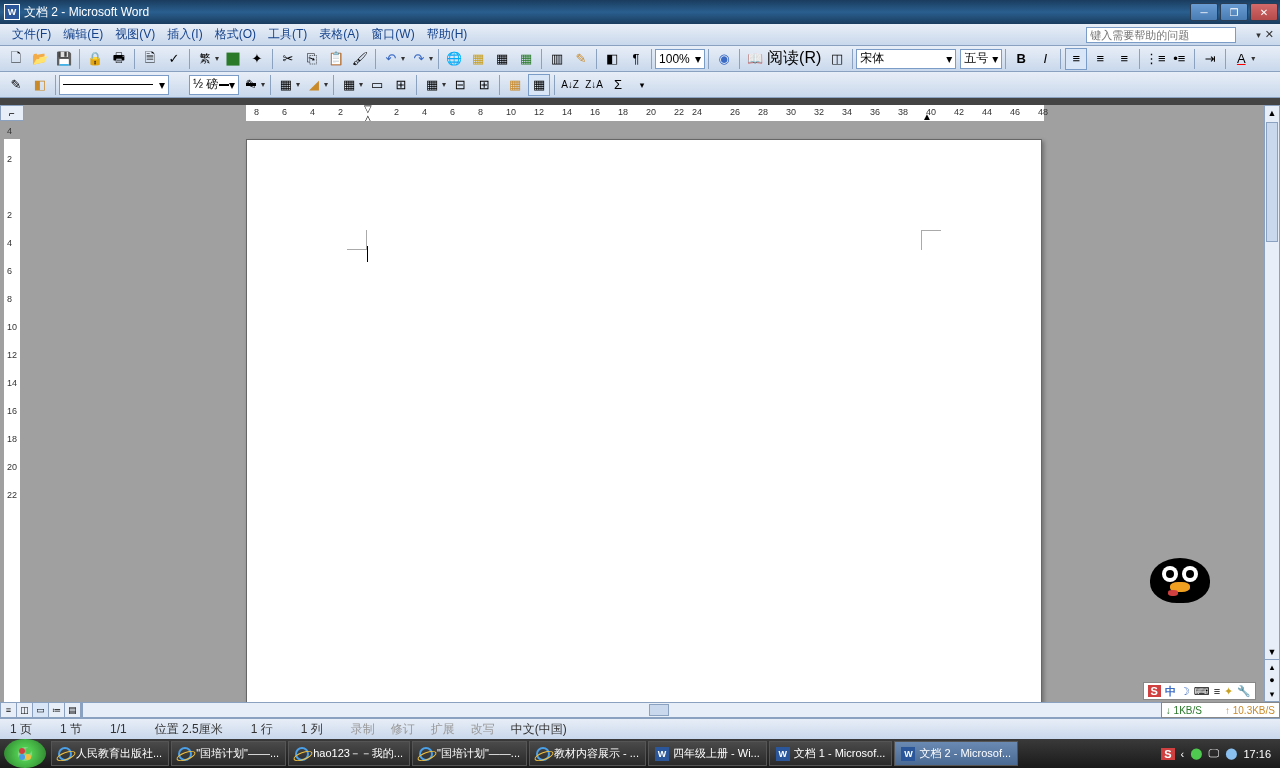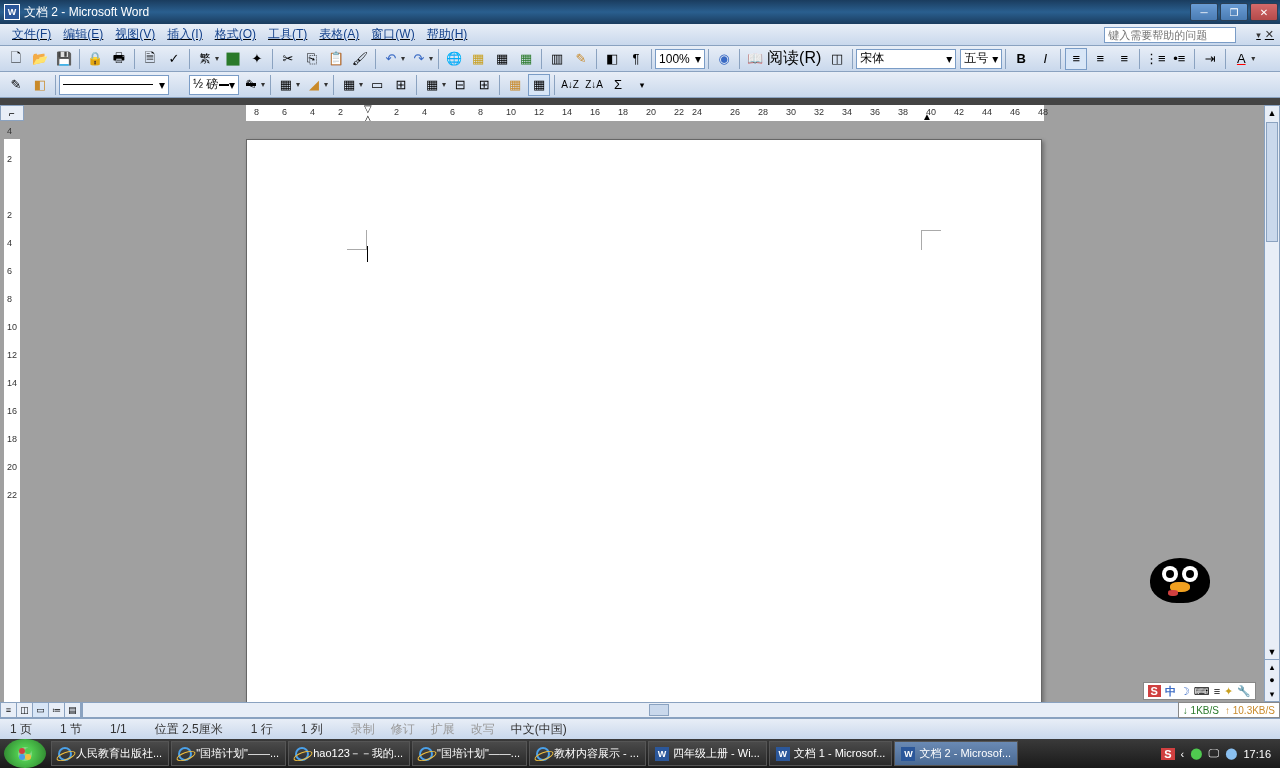--- a/index.html
+++ b/index.html
@@ -6,24 +6,24 @@
 body { width: 1280px; height: 768px; overflow: hidden; background: #444; position: relative; }
 
 
 .titlebar { height: 24px; background: linear-gradient(#1a3c5e,#2a5f8f,#1a3c5e); display: flex; align-items: center; color: #fff; font-size: 12px; padding-left: 4px; }
 .titlebar .wicon { width: 16px; height: 16px; background: #2b579a; border: 1px solid #fff; margin-right: 4px; display: inline-flex; align-items: center; justify-content: center; font-size: 9px; font-weight: bold; }
 .titlebar .wincontrols { margin-left: auto; display: flex; }
 .titlebar .wbtn { width: 28px; height: 18px; border: 1px solid #2a3f55; margin-right: 2px; background: linear-gradient(#6a9cd4,#4a7cb4); border-radius: 2px; display: flex; align-items: center; justify-content: center; font-size: 10px; color: #fff; }
 .titlebar .wbtn.close { background: linear-gradient(#d46a6a,#b44a4a); }
 
 
-.menubar { height: 22px; background: linear-gradient(#e8eef7,#c9d8ec); display: flex; align-items: center; font-size: 12px; padding-left: 6px; border-bottom: 1px solid #8aa2c0; text-decoration: underline; }
+.menubar { height: 22px; background: linear-gradient(#e8eef7,#c9d8ec); display: flex; align-items: center; font-size: 12px; padding-left: 6px; border-bottom: 1px solid #8aa2c0; }
 .menubar .mitem { padding: 2px 6px; color: #15428b; cursor: default; }
 .menubar .help-search { margin-left: auto; margin-right: 20px; }
-.menubar .help-search input { width: 132px; font-size: 11px; border: 1px solid #7a9cc6; padding: 1px 3px; color: #888; }
+.menubar .help-search input { width: 150px; font-size: 11px; border: 1px solid #7a9cc6; padding: 1px 3px; color: #888; }
 .menubar .close-doc { margin-right: 6px; color: #333; font-size: 11px; }
 .menubar .arrow-d { color: #333; font-size: 9px; margin-right: 4px; }
 
 
 .toolbar { height: 26px; background: linear-gradient(#e8eef7,#c9d8ec); display: flex; align-items: center; padding-left: 4px; border-bottom: 1px solid #8aa2c0; font-size: 12px; }
 .tbtn { width: 22px; height: 22px; margin: 0 1px; display: flex; align-items: center; justify-content: center; font-size: 13px; border: 1px solid transparent; }
 .tsep { width: 1px; height: 20px; background: #8aa2c0; margin: 0 3px; }
 .tarrow { font-size: 8px; color: #333; margin-left: -2px; margin-right: 2px; }
 .tcombo { height: 20px; border: 1px solid #7a9cc6; background: #fff; font-size: 12px; padding: 0 3px; display: flex; align-items: center; }
 
@@ -65,21 +65,21 @@
 .taskbar .titem { height: 25px; padding: 0 6px; margin: 0 1px; background: linear-gradient(#4a4a4a,#2a2a2a); border: 1px solid #555; color: #fff; font-size: 11px; display: flex; align-items: center; max-width: 138px; overflow: hidden; white-space: nowrap; }
 .taskbar .titem.active { background: linear-gradient(#6a8ab4,#4a6a94); }
 .taskbar .titem .ticon { width: 14px; height: 14px; margin-right: 4px; flex-shrink: 0; }
 .taskbar .tray { margin-left: auto; display: flex; align-items: center; font-size: 11px; color: #fff; padding-right: 6px; }
 .taskbar .tray .tic { margin: 0 3px; }
 
 
 .ime { position: absolute; right: 24px; bottom: 68px; height: 18px; background: #fff; border: 1px solid #888; display: flex; align-items: center; font-size: 11px; padding: 0 2px; }
 .ime .i { margin: 0 2px; }
 .netspeed { position: absolute; right: 0; bottom: 50px; height: 16px; background: #fff; border: 1px solid #888; font-size: 10px; padding: 0 4px; display: flex; align-items: center; }
-.netspeed .dn { color: #2a7a2a; margin-right: 6px; }
+.netspeed .dn { color: #2a7a2a; margin-right: 23px; }
 .netspeed .up { color: #c98a2a; }
 
 
 .penguin { position: absolute; right: 60px; bottom: 160px; width: 70px; height: 50px; }
 .penguin .body { width: 60px; height: 45px; background: #000; border-radius: 50% 50% 45% 45%; position: relative; }
 .penguin .eye { position: absolute; width: 16px; height: 16px; background: #fff; border-radius: 50%; top: 8px; }
 .penguin .eye.l { left: 12px; } .penguin .eye.r { right: 12px; }
 .penguin .pupil { width: 8px; height: 8px; background: #000; border-radius: 50%; margin: 4px auto; }
 .penguin .beak { position: absolute; width: 20px; height: 10px; background: #f0a020; border-radius: 40%; left: 20px; top: 24px; }
 .penguin .tongue { position:absolute; width:10px; height:6px; background:#d04040; border-radius:40%; left:18px; top:32px; }

